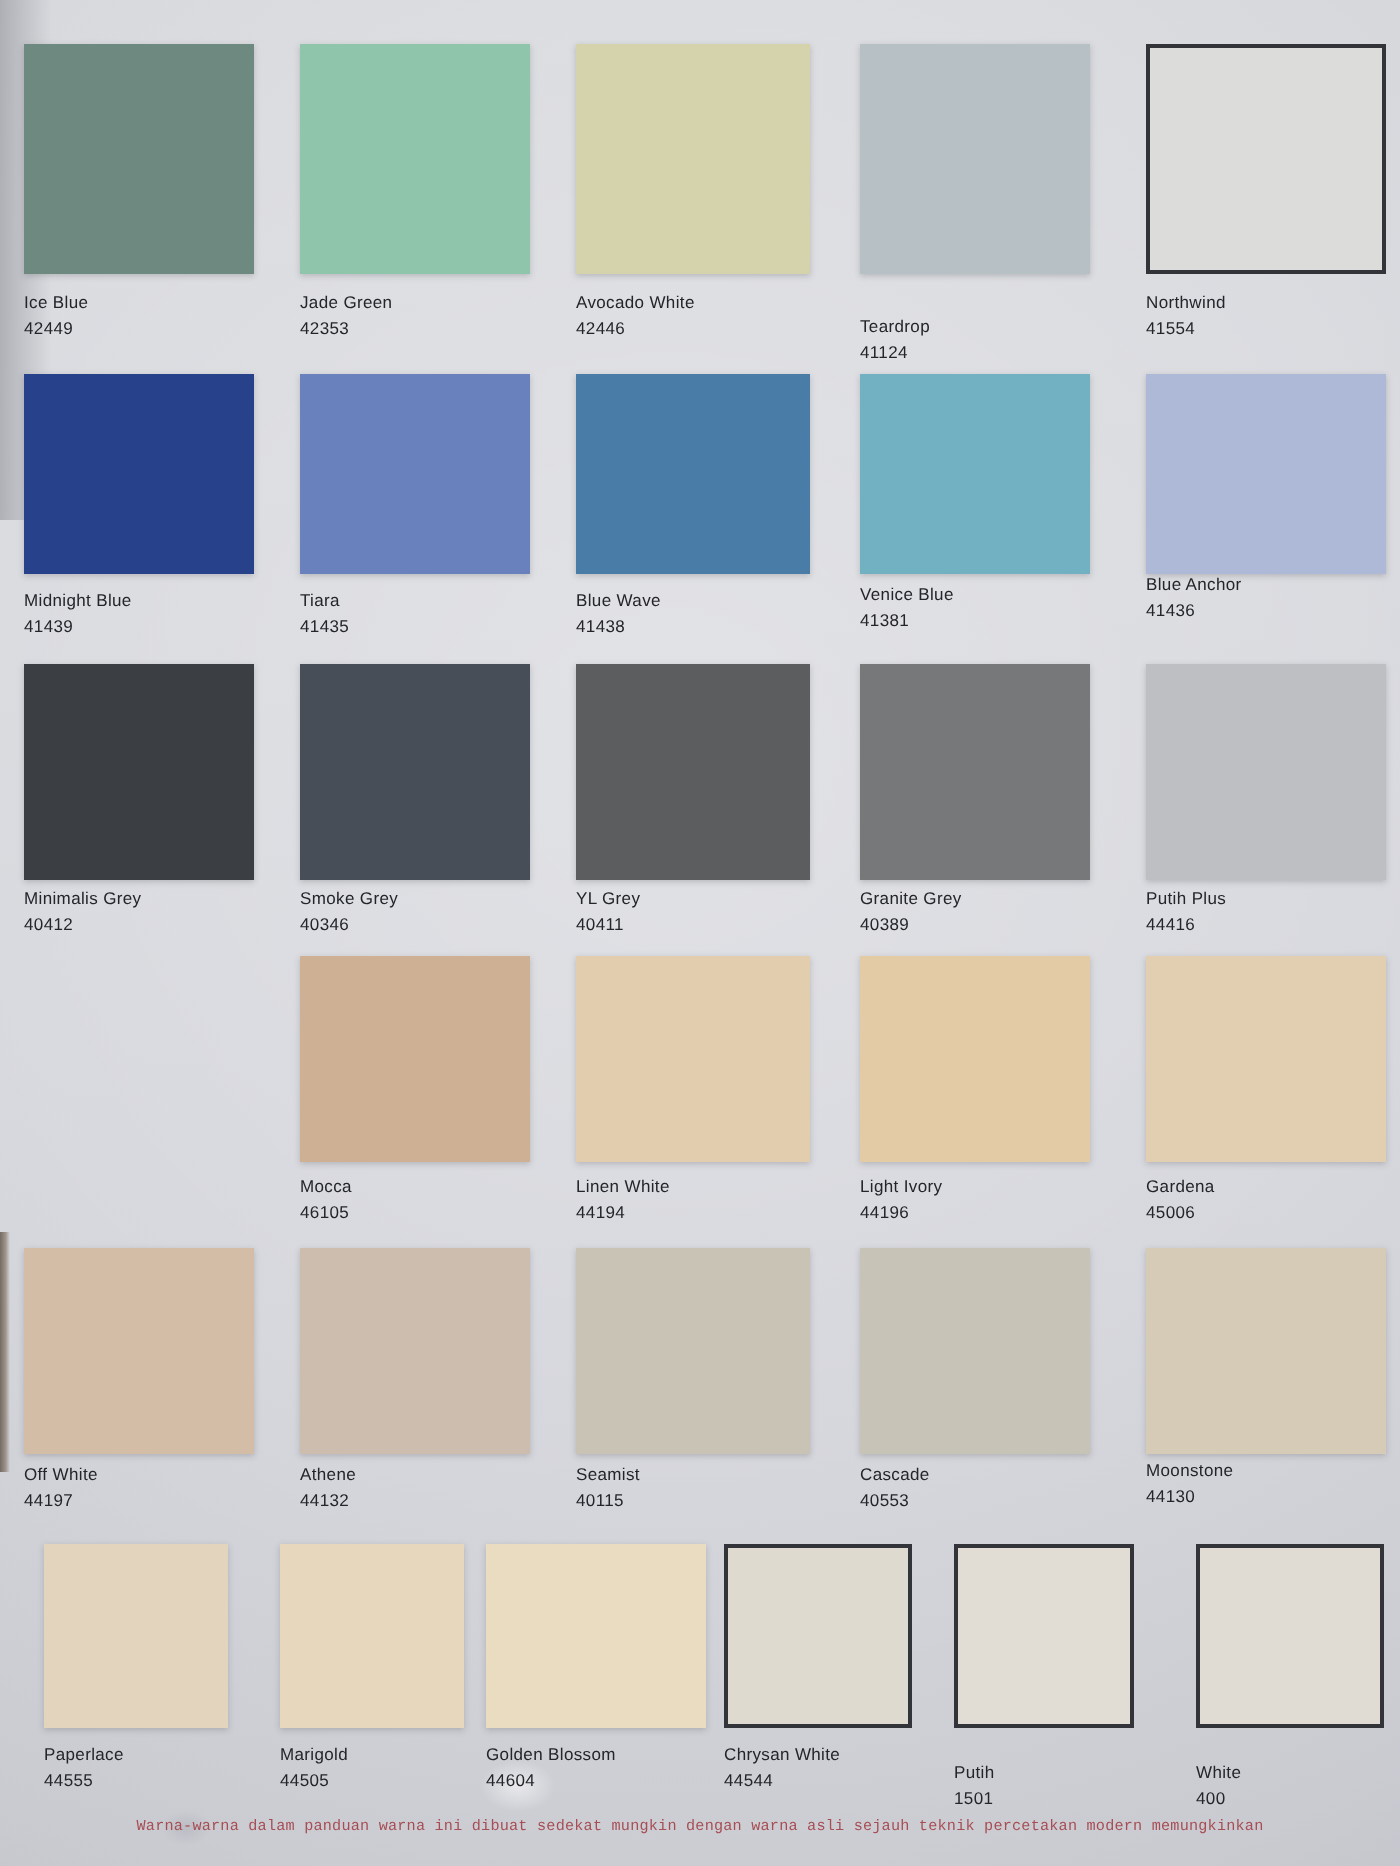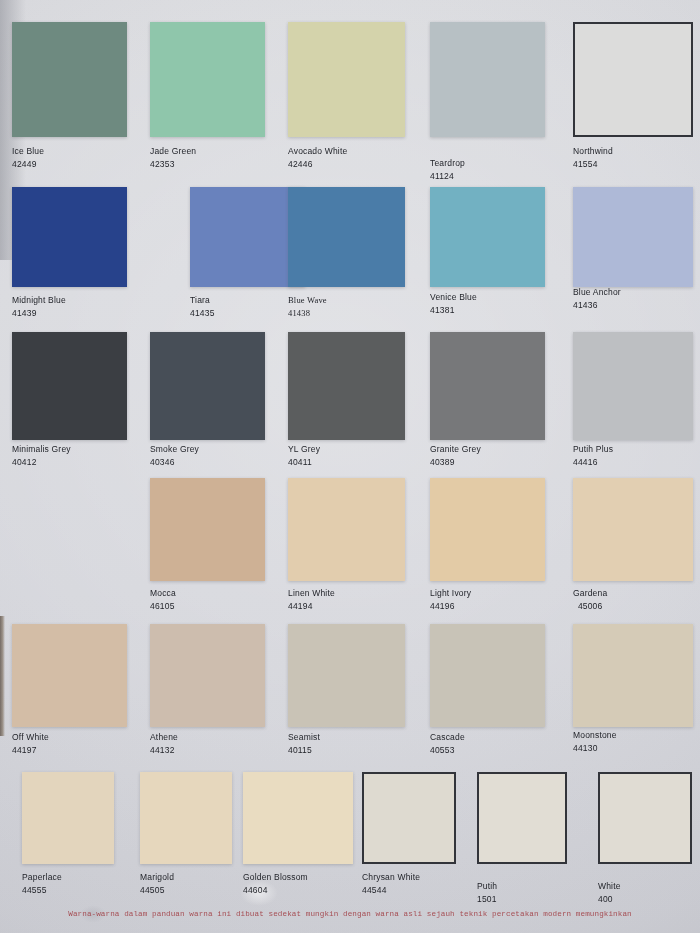--- a/index.html
+++ b/index.html
@@ -149,30 +149,30 @@
           <div class="sw-code">41554</div>
         </div>
       </div>
       <div class="cell" style="left: 12px; top: 187px; width: 115px; height: 134px;">
         <div class="swatch" style="width: 115px; height: 100px; background: rgb(39, 66, 139);"></div>
         <div class="labels" style="top: 108px;">
           <div class="sw-name">Midnight Blue</div>
           <div class="sw-code">41439</div>
         </div>
       </div>
-      <div class="cell" style="left: 150px; top: 187px; width: 137px; height: 134px; margin-left: 40px;">
+      <div class="cell" style="left: 150px; top: 187px; width: 137px; height: 134px;">
         <div class="swatch" style="width: 115px; height: 100px; background: rgb(105, 130, 189);"></div>
         <div class="labels" style="top: 108px;">
           <div class="sw-name">Tiara</div>
           <div class="sw-code">41435</div>
         </div>
       </div>
       <div class="cell" style="left: 288px; top: 187px; width: 117px; height: 134px;">
         <div class="swatch" style="width: 117px; height: 100px; background: rgb(74, 124, 168);"></div>
-        <div class="labels" style="top: 108px; font-family: Liberation Serif, serif;">
+        <div class="labels" style="top: 108px;">
           <div class="sw-name">Blue Wave</div>
           <div class="sw-code">41438</div>
         </div>
       </div>
       <div class="cell" style="left: 430px; top: 187px; width: 115px; height: 131px;">
         <div class="swatch" style="width: 115px; height: 100px; background: rgb(114, 177, 194);"></div>
         <div class="labels" style="top: 105px;">
           <div class="sw-name">Venice Blue</div>
           <div class="sw-code">41381</div>
         </div>
@@ -235,21 +235,21 @@
       </div>
       <div class="cell" style="left: 430px; top: 478px; width: 115px; height: 136px;">
         <div class="swatch" style="width: 115px; height: 103px; background: rgb(227, 203, 166);"></div>
         <div class="labels" style="top: 110px;">
           <div class="sw-name">Light Ivory</div>
           <div class="sw-code">44196</div>
         </div>
       </div>
       <div class="cell" style="left: 573px; top: 478px; width: 120px; height: 136px;">
         <div class="swatch" style="width: 120px; height: 103px; background: rgb(226, 207, 178);"></div>
-        <div class="labels" style="top: 110px; text-align: center;">
+        <div class="labels" style="top: 110px;">
           <div class="sw-name">Gardena</div>
           <div class="sw-code">45006</div>
         </div>
       </div>
       <div class="cell" style="left: 12px; top: 624px; width: 115px; height: 134px;">
         <div class="swatch" style="width: 115px; height: 103px; background: rgb(211, 189, 166);"></div>
         <div class="labels" style="top: 108px;">
           <div class="sw-name">Off White</div>
           <div class="sw-code">44197</div>
         </div>

